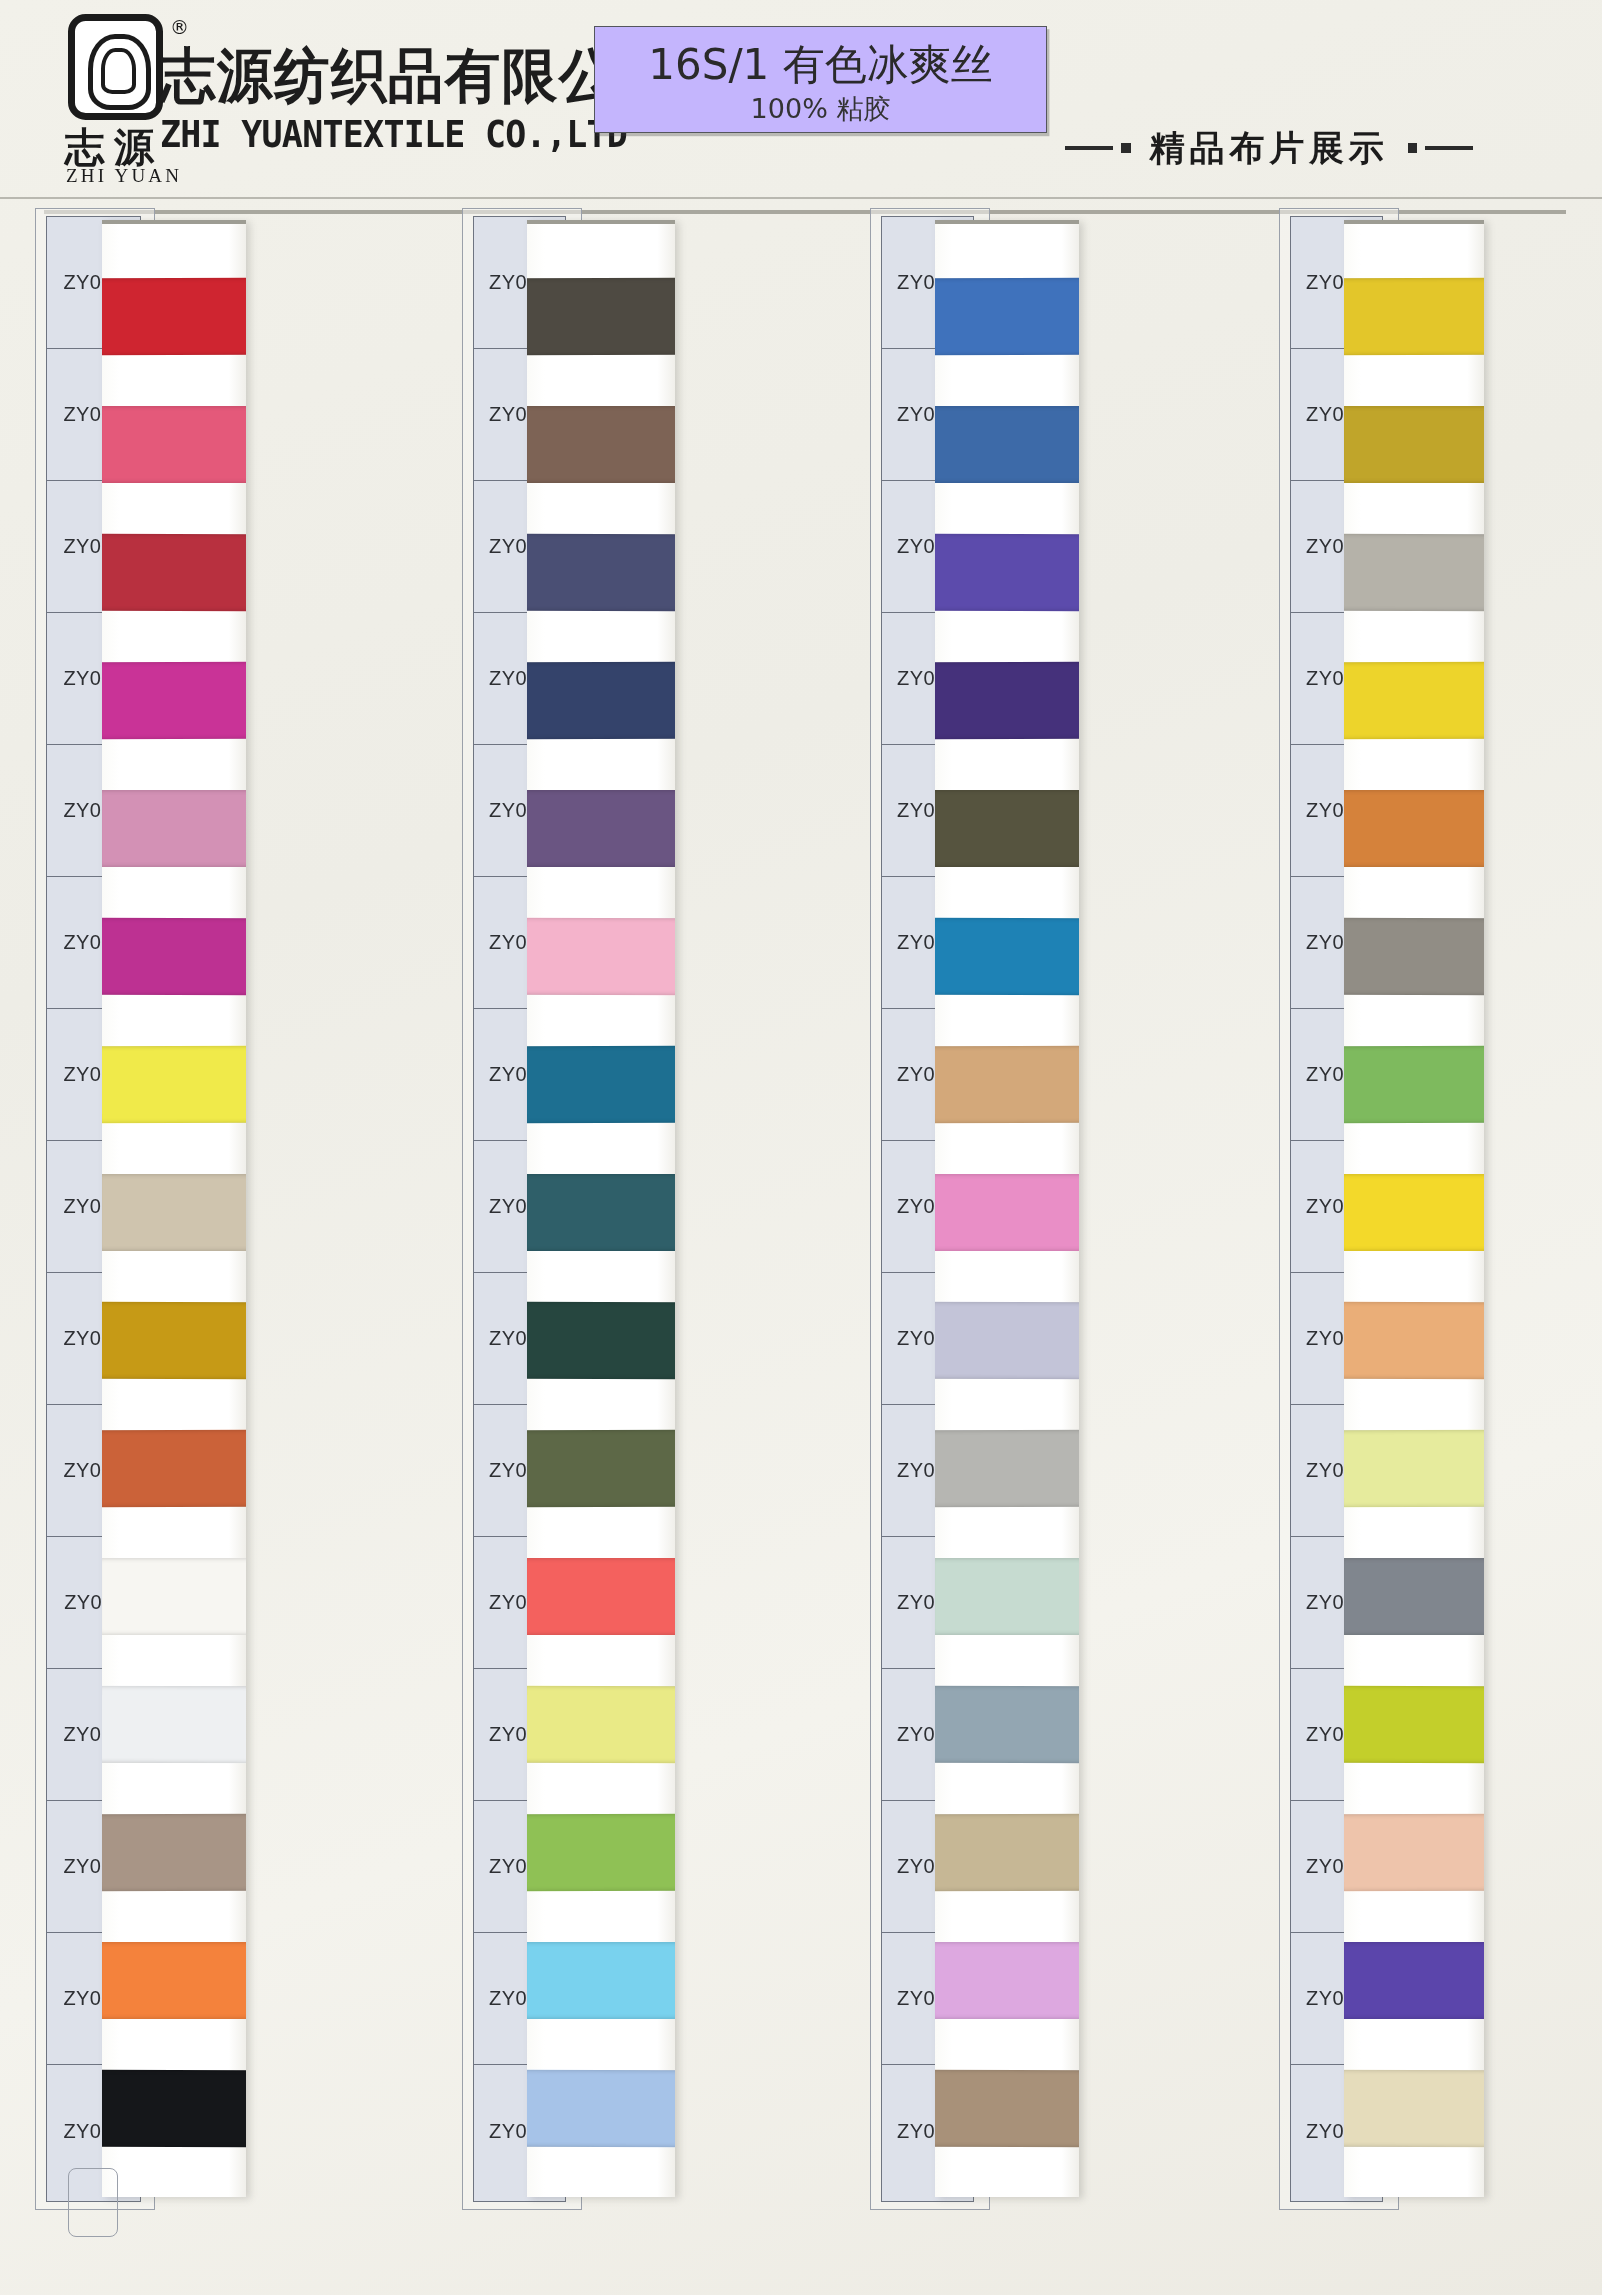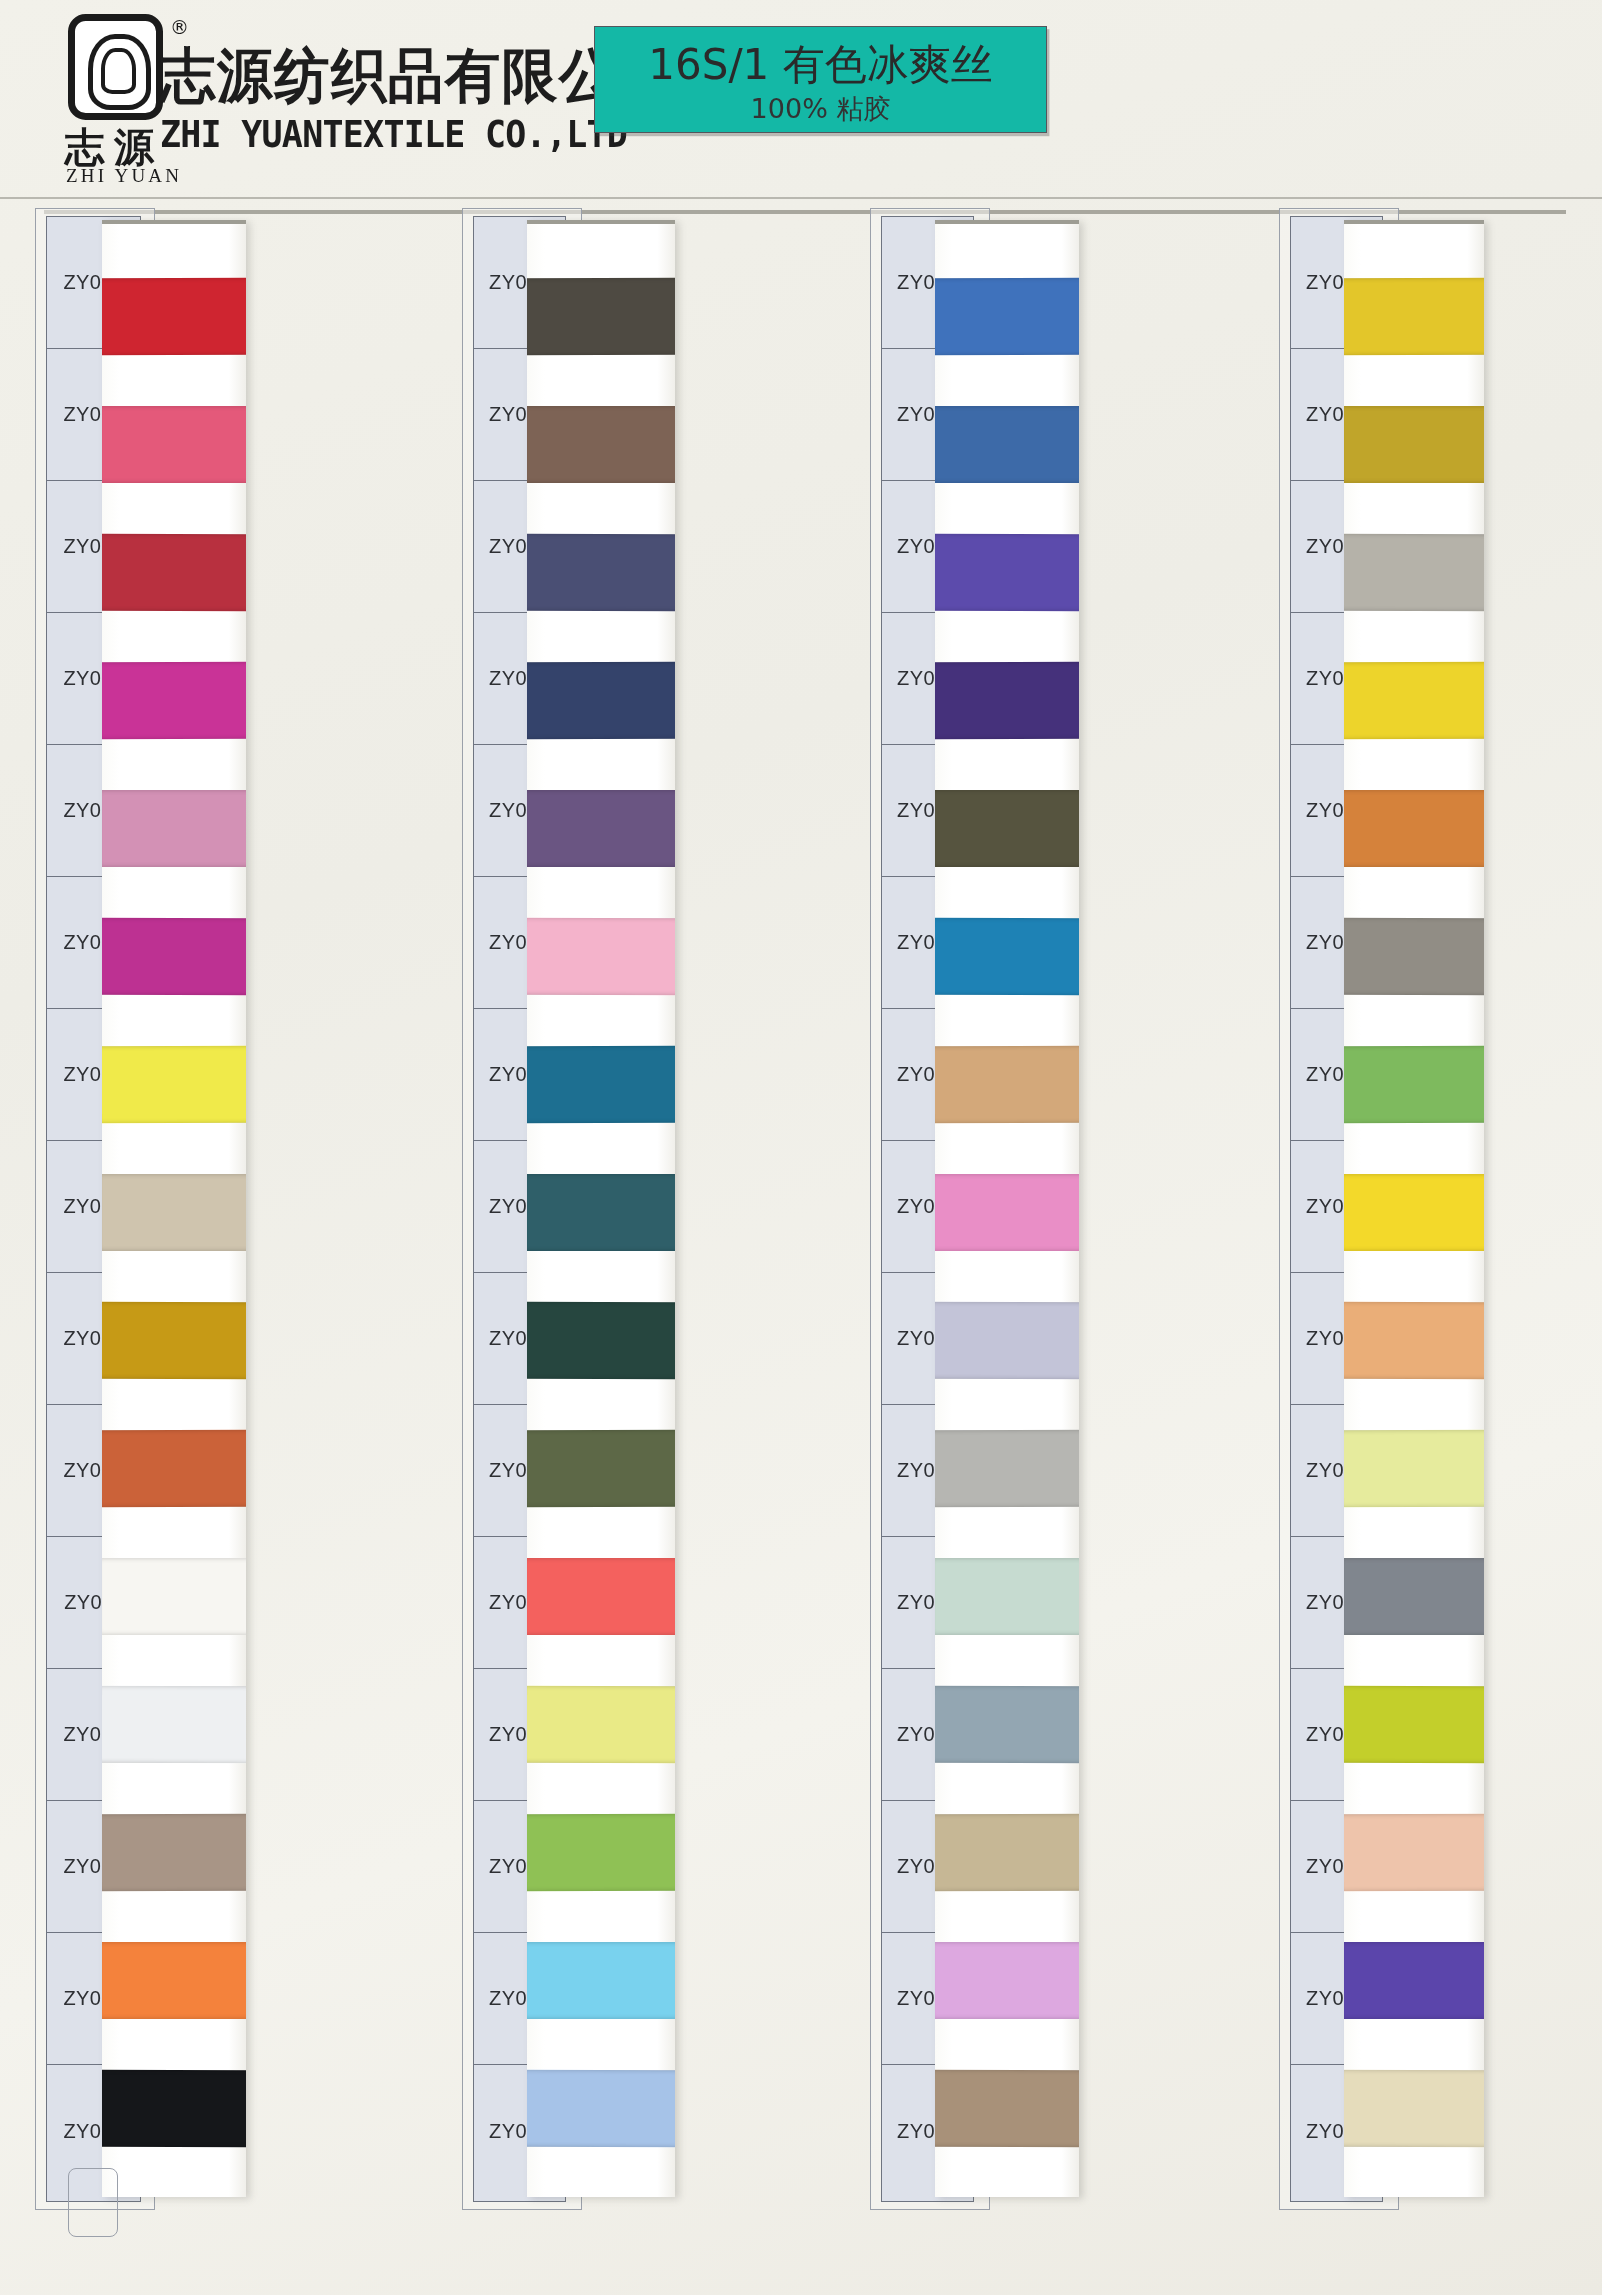--- a/index.html
+++ b/index.html
@@ -101,21 +101,21 @@
     white-space: nowrap;
     font-family: "DejaVu Sans Mono", monospace;
     transform: scaleX(0.92);
     transform-origin: left top;
   }
 
   .spec-box {
     position: absolute;
     left: 594px; top: 26px;
     width: 453px; height: 107px;
-    background: #14b8a6;
+    background: #c4b5fd;
     border: 1.6px solid #54565c;
     box-shadow: 2.4px 3.2px 0 rgba(60,60,60,0.30);
     z-index: 4;
   }
   .spec-title {
     position: absolute;
     left: 0; top: 9.6px;
     width: 100%;
     text-align: center;
     font-size: 42px;
@@ -256,20 +256,27 @@
   </div>
 
   <div class="company-cn">志源纺织品有限公司</div>
   <div class="company-en">ZHI YUANTEXTILE CO.,LTD</div>
 
   <div class="spec-box">
     <div class="spec-title">16S/1 有色冰爽丝</div>
     <div class="spec-sub">100% 粘胶</div>
   </div>
 
+  <div class="tagline-wrap">
+    <div class="tl-dash"></div>
+    <div class="tl-dot"></div>
+    <div class="tl-text">精品布片展示</div>
+    <div class="tl-dot"></div>
+    <div class="tl-dash"></div>
+  </div>
 
   <div class="hdr-rule"></div>
 </div>
 
 <div class="board">
   <div class="hanger-bar"></div>
   <div id="groups-host">
       <div class="group" style="left: 32px;">
         <div class="label-outer" style="left: 3.2px;"></div>
         <div class="label-col" style="left: 14.4px; width: 95px;">

